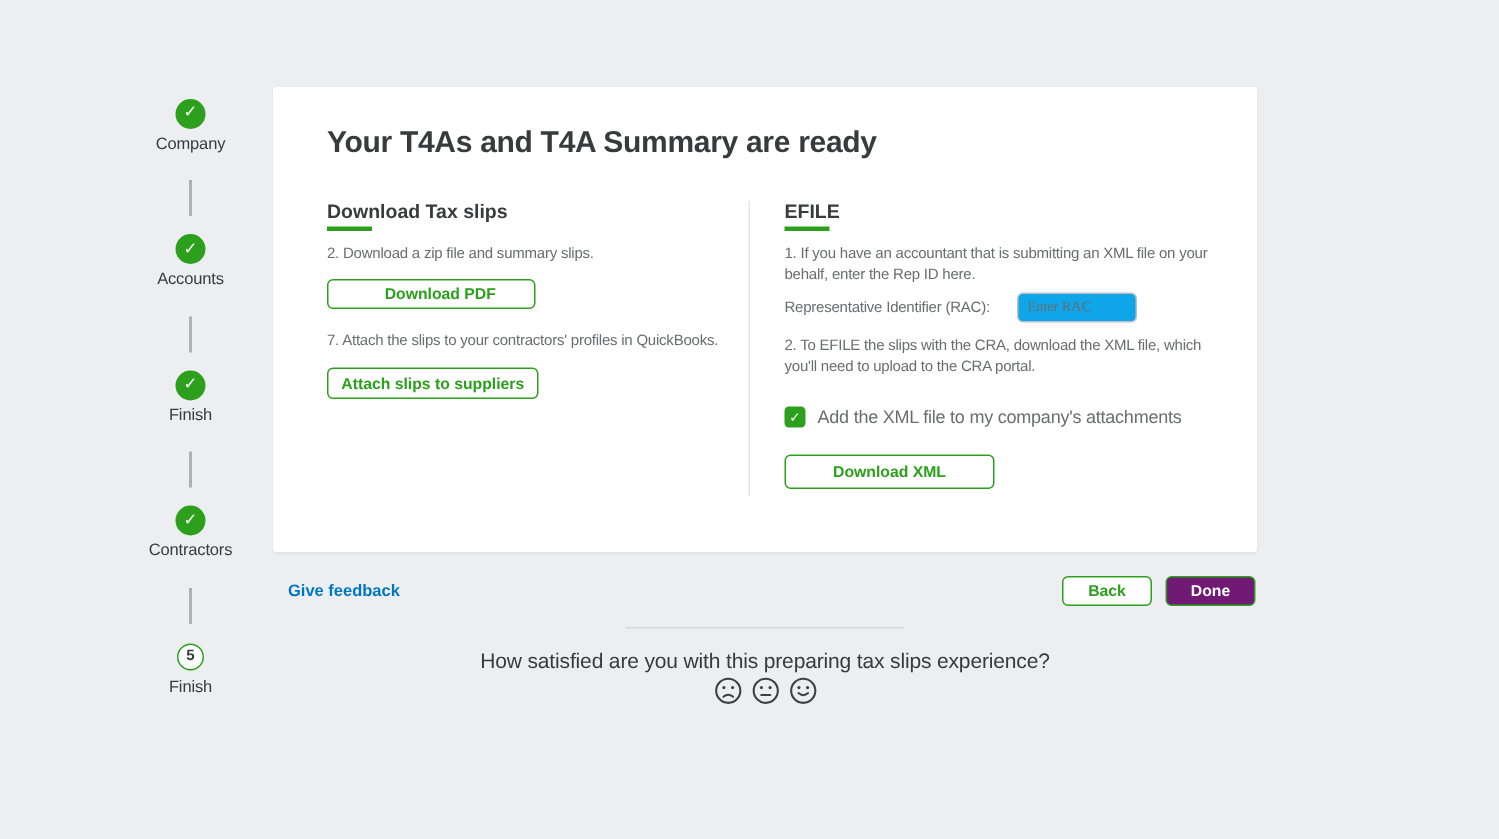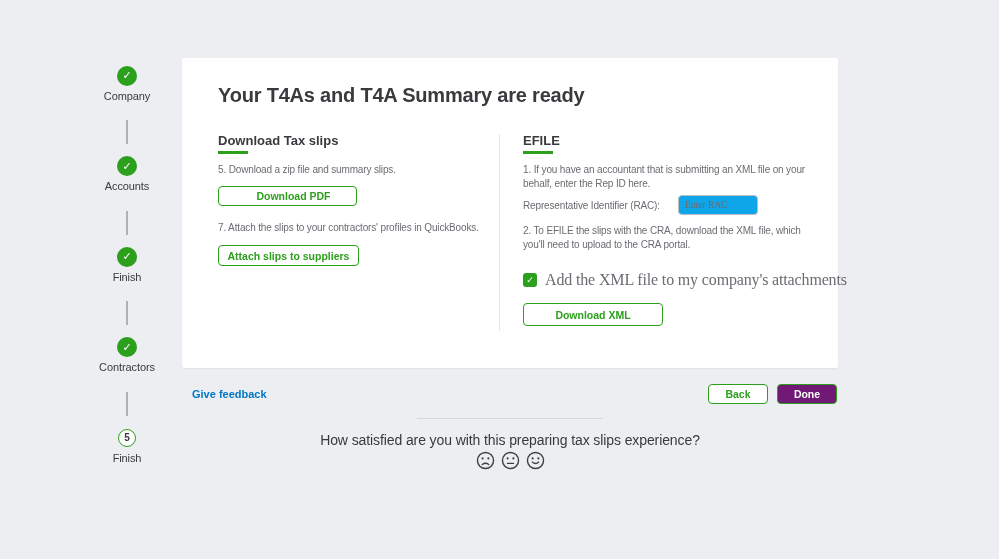--- a/index.html
+++ b/index.html
@@ -75,21 +75,21 @@
     background:#0ea5e9;
   }
   .rac-input::placeholder { color:#6B6C72; }
 
   .checkbox-row { position:absolute; top:138px; left:0; display:flex; align-items:center; }
   .checkbox {
     width:14px; height:14px; background:#2CA01C; border-radius:3px;
     display:flex; align-items:center; justify-content:center; cursor:pointer; flex:none;
   }
   .checkbox .check { color:#fff; font-size:9px; font-weight:bold; line-height:1; }
-  .checkbox-label { margin-left:8px; font-size:16px; color:#6B6C72; letter-spacing:-0.15px; white-space:nowrap;font-family:Liberation Serif, serif; }
+  .checkbox-label { margin-left:8px; font-size:12px; color:#6B6C72; letter-spacing:-0.15px; white-space:nowrap; }
 
   
   .feedback-link {
     position:absolute; left:192px; top:388px;
     font-size:11px; font-weight:bold; color:#0077C5; cursor:pointer; text-decoration:none;
   }
   .btn-back { position:absolute; left:708px; top:384px; width:60px; height:20px; }
   .btn-done { position:absolute; left:777px; top:384px; width:60px; height:20px; }
 
   
@@ -142,21 +142,21 @@
 
 <div class="card">
   <h1 class="card-title">Your T4As and T4A Summary are ready</h1>
 
   <div class="col-divider"></div>
 
   <div class="col col-left">
     <h2 class="col-heading">Download Tax slips</h2>
     <div class="green-underline"></div>
 
-    <p class="body-text" style="top:30px; width:282px; white-space:nowrap;">5. Download a zip file and summary slips.</p>
+    <p class="body-text" style="top:30px; width:282px; white-space:nowrap;">2. Download a zip file and summary slips.</p>
 
     <button class="btn-outline" style="position:absolute; top:53px; left:0; width:139px; height:20px;padding-left:12px;">Download PDF</button>
 
     <p class="body-text" style="top:88px; width:292px;">7. Attach the slips to your contractors' profiles in QuickBooks.</p>
 
     <button class="btn-outline" style="position:absolute; top:112px; left:0; width:141px; height:21px;">Attach slips to suppliers</button>
   </div>
 
   <div class="col col-right">
     <h2 class="col-heading">EFILE</h2>

